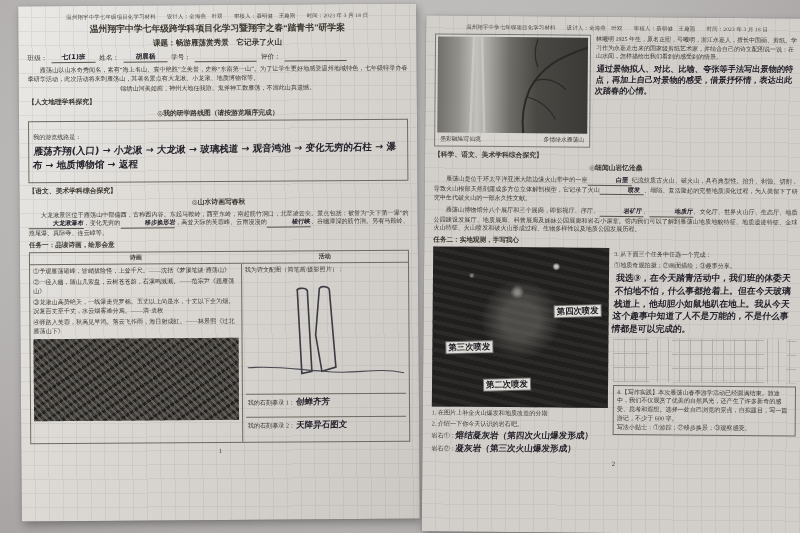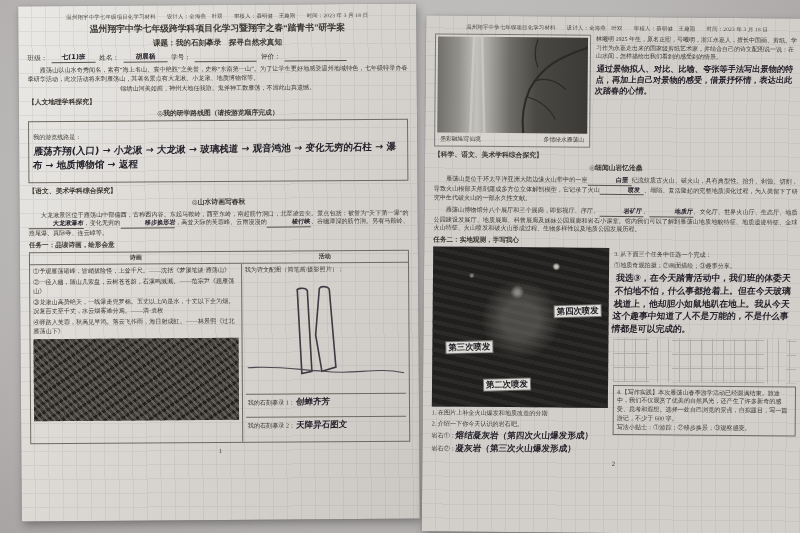--- a/index.html
+++ b/index.html
@@ -86,21 +86,21 @@
 <body>
 
 <div class="photo">
 
   <div class="page left">
     <div class="bleed"></div>
 
     <div class="tiny">温州翔宇中学七年级项目化学习材料　　设计人：全海燕　叶双　　审核人：聂明健　王趣雨　　时间：2023 年 3 月 18 日</div>
     <div class="title">温州翔宇中学七年级跨学科项目化学习暨翔宇之春“踏青书”研学案</div>
     <div class="topic">
-      <span>课题：</span><span>我的石刻摹录　探寻自然求真知</span>
+      <span>课题：</span><span>畅游雁荡赏秀景　它记录了火山</span>
     </div>
 
     <div class="infoline">
       <span>班级：</span>
       <span class="u"><span class="hand">七(1)班</span></span>
       <span>姓名：</span>
       <span class="u"><span class="hand">胡晨杨</span></span>
       <span>学号：</span>
       <span class="u wide"></span>
       <span>评价：</span>

